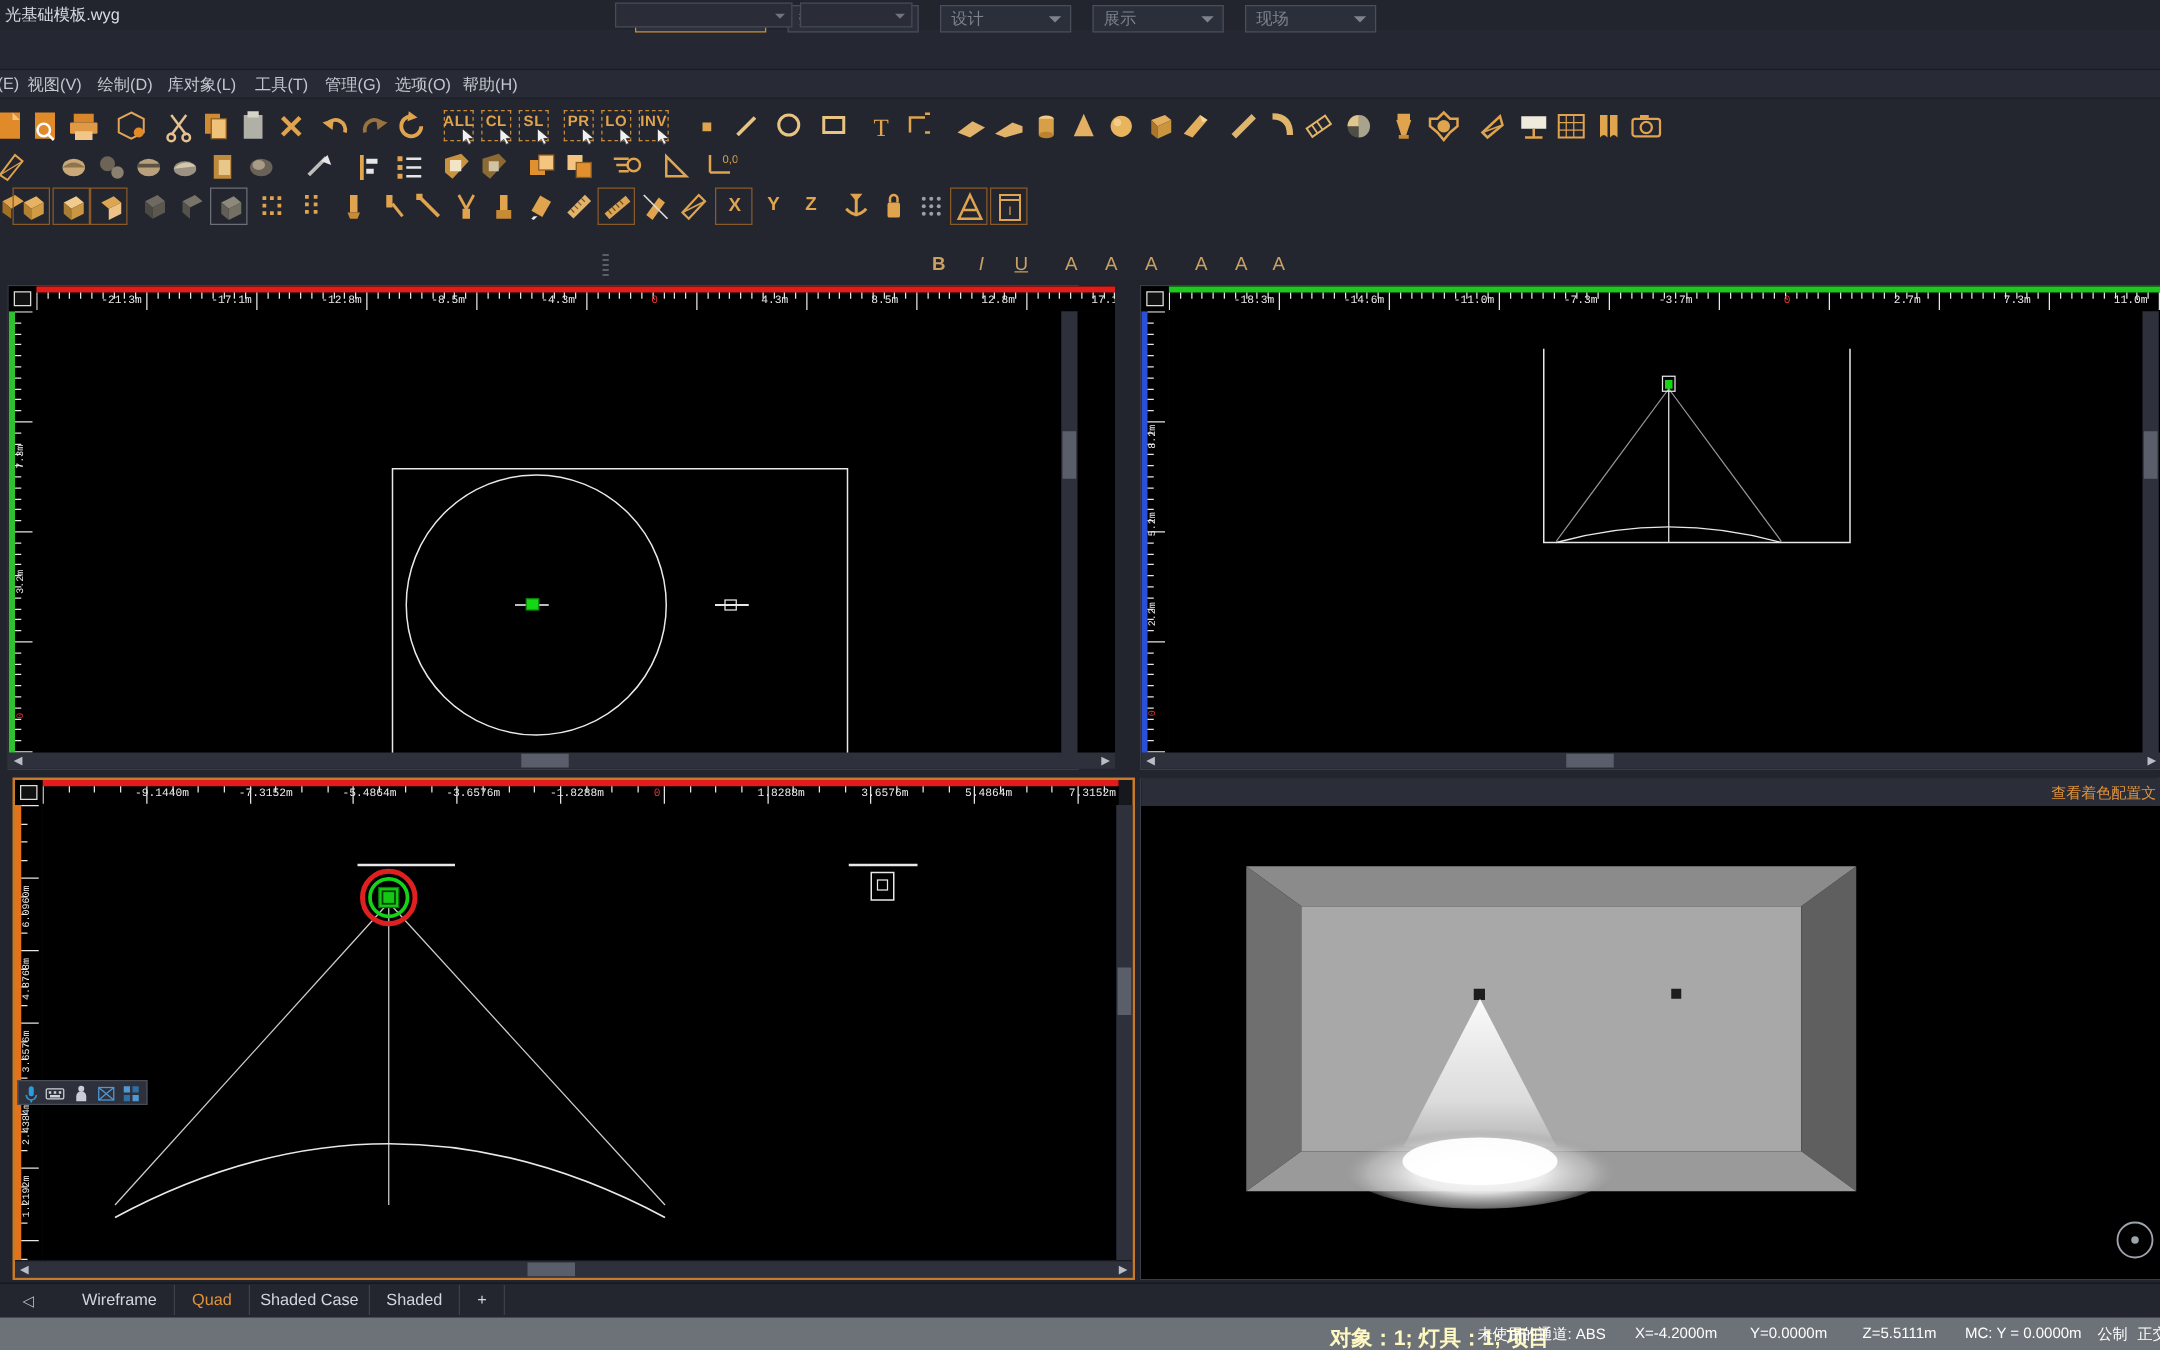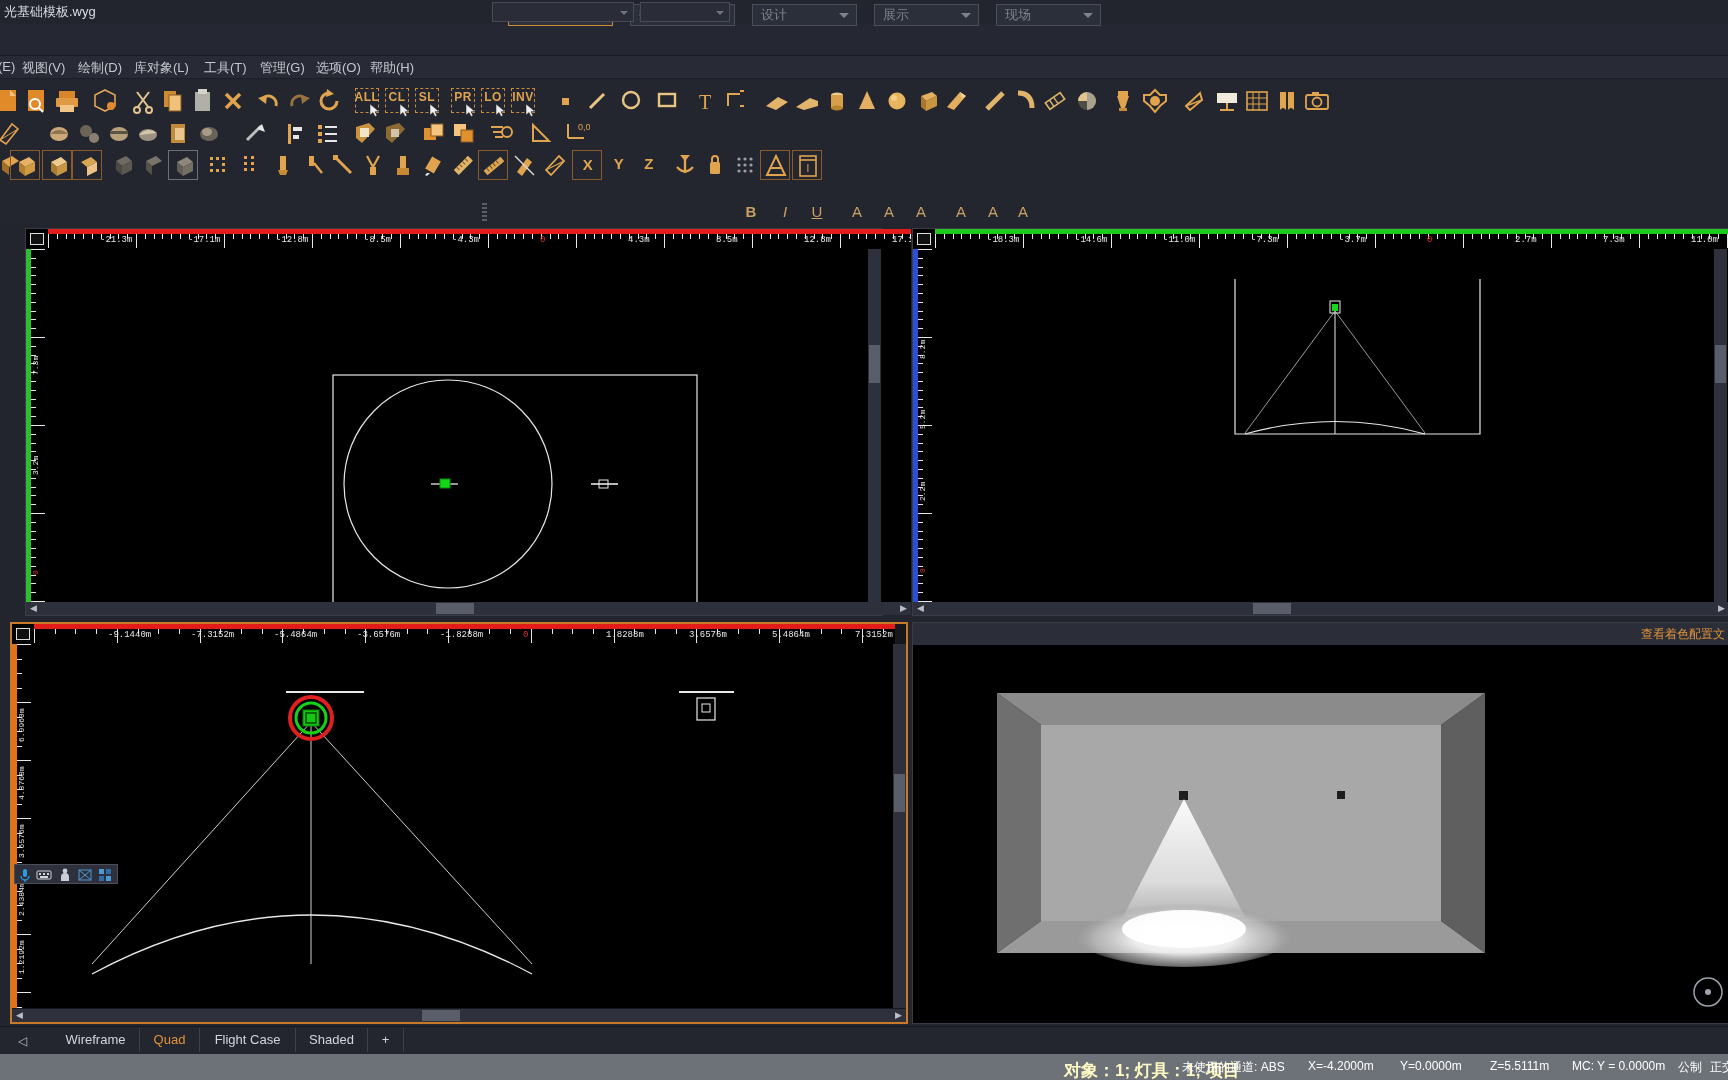--- a/index.html
+++ b/index.html
@@ -949,21 +949,21 @@
       <div class="fbtn" style="left: 876px; top: 201px;">A</div>
       <div class="fbtn" style="left: 908px; top: 201px;">A</div>
       <div class="fbtn" style="left: 948px; top: 201px;">A</div>
       <div class="fbtn" style="left: 980px; top: 201px;">A</div>
       <div class="fbtn" style="left: 1010px; top: 201px;">A</div>
     </div>
 
   <div style="position:absolute;left:482px;top:203px;width:5px;height:18px;
               background:repeating-linear-gradient(0deg,#5a5e68 0 2px,transparent 2px 4px);"></div>
 
-  <div class="vpframe" style="left:25px;top:228px;width:857px;height:388px;">
+  <div class="vpframe" style="left:6px;top:228px;width:857px;height:388px;">
 
     <div style="position:absolute;left:0;top:0;width:22px;height:20px;background:#000;">
       <div style="position:absolute;left:4px;top:4px;width:14px;height:12px;border:1px solid #ddd;background:#111;"></div>
     </div>
 
     <div class="ruler-h" id="rh1" style="left:22px;top:0;right:13px;width:863px;">
       <div class="band" style="background:#e21b1b;"></div>
     <div class="tickmaj" style="left: 0px;"></div>
         <div class="tick" style="left: 8.8px;"></div>
         <div class="tick" style="left: 17.6px;"></div>
@@ -1249,21 +1249,21 @@
         <div class="tick" style="left: 748px;"></div>
         <div class="tick" style="left: 756.8px;"></div>
         <div class="tick" style="left: 765.6px;"></div>
         <div class="tick" style="left: 774.4px;"></div>
         <div class="tick" style="left: 783.2px;"></div>
         <div class="tickmaj" style="left: 792px;"></div>
         <div class="rl" style="left: 52px;">-18.3m</div>
         <div class="rl" style="left: 140px;">-14.6m</div>
         <div class="rl" style="left: 228px;">-11.0m</div>
         <div class="rl" style="left: 316px;">-7.3m</div>
-        <div class="rl" style="left: 404px;">-3.7m</div>
+        <div class="rl" style="left: 392px;">-3.7m</div>
         <div class="rl" style="left: 492px; color: rgb(224, 48, 48);">0</div>
         <div class="rl" style="left: 580px;">2.7m</div>
         <div class="rl" style="left: 668px;">7.3m</div>
         <div class="rl" style="left: 756px;">11.0m</div>
       </div>
 
     <div class="ruler-v" id="rv2" style="left:0;top:20px;width:22px;height:354px;">
       <div class="band" style="background:#2a4fd8;"></div>
     <div class="tickmaj" style="top: 0px;"></div>
         <div class="tick" style="top: 8.8px;"></div>
@@ -1560,21 +1560,21 @@
       </svg>
     </div>
   </div>
 
   <div class="tabbar">
     <div style="position:absolute;left:18px;top:7px;font-size:12px;color:#b8bcc4;">◁</div>
   </div>
   <div id="tabs-host">
       <div class="tab" style="left: 52px; top: 1028px; width: 88px; position: absolute;">Wireframe</div>
       <div class="tab active" style="left: 140px; top: 1028px; width: 60px; position: absolute;">Quad</div>
-      <div class="tab" style="left: 200px; top: 1028px; width: 96px; position: absolute;">Flight Case</div>
+      <div class="tab" style="left: 200px; top: 1028px; width: 96px; position: absolute;">Shaded Case</div>
       <div class="tab" style="left: 296px; top: 1028px; width: 72px; position: absolute;">Shaded</div>
       <div class="tab" style="left: 368px; top: 1028px; width: 36px; position: absolute;">+</div>
     </div>
 
   <div class="statusbar"></div>
   <div id="status-host">
       <div class="seg dark" style="position: absolute; left: 1064px; top: 1059px; font-size: 17px; white-space: nowrap; color: #fef9c3; font-weight: bold; text-align: center;">对象：1; 灯具：1; 项目</div>
       <div class="seg" style="position: absolute; left: 1182px; top: 1059px; font-size: 12px; white-space: nowrap; color: rgb(255, 255, 255);">未使用的通道: ABS</div>
       <div class="seg" style="position: absolute; left: 1308px; top: 1059px; font-size: 12px; white-space: nowrap; color: rgb(255, 255, 255);">X=-4.2000m</div>
       <div class="seg" style="position: absolute; left: 1400px; top: 1059px; font-size: 12px; white-space: nowrap; color: rgb(255, 255, 255);">Y=0.0000m</div>

